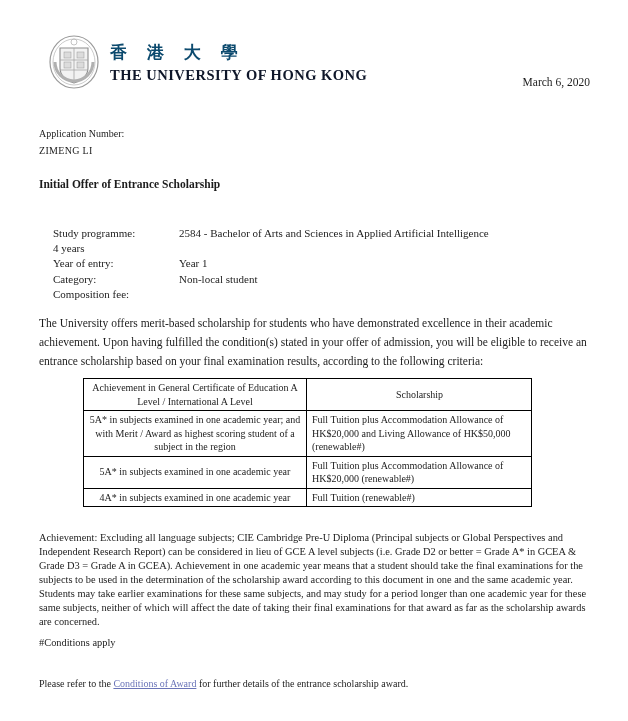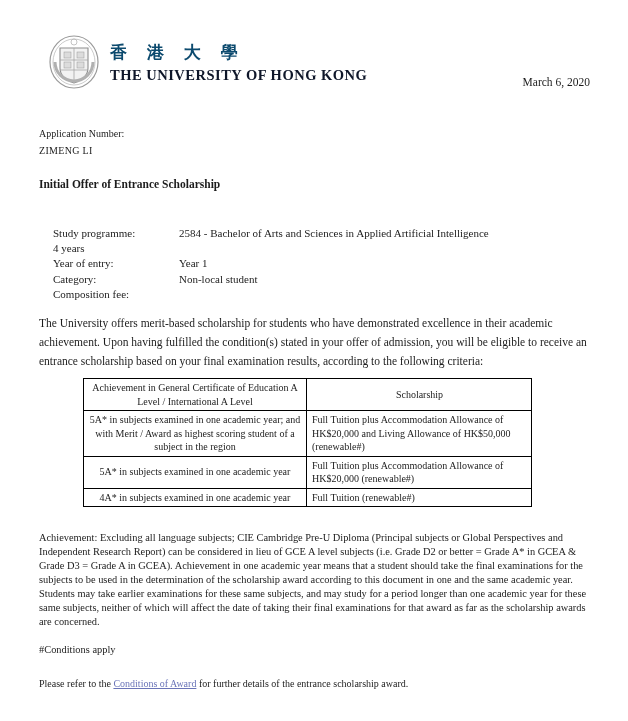--- a/index.html
+++ b/index.html
@@ -139,21 +139,21 @@
   .footnote {
     position: absolute;
     left: 39px;
     top: 531px;
     width: 553px;
     font-size: 10.4px;
     line-height: 14px;
   }
   .footnote .conditions {
     display: block;
-    margin-top: 14px;
+    margin-top: 7px;
   }
 
   
   .closing {
     position: absolute;
     left: 39px;
     top: 678px;
     font-size: 10px;
   }
   .closing .link {

